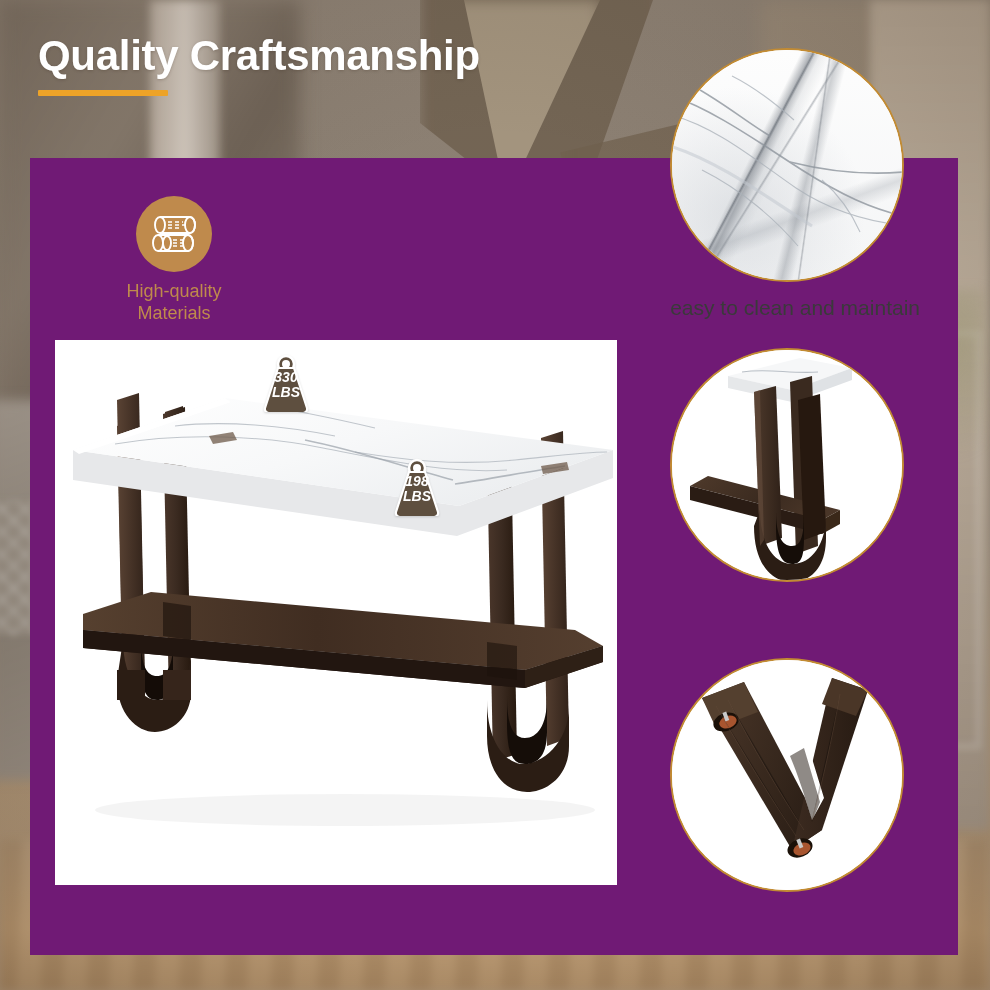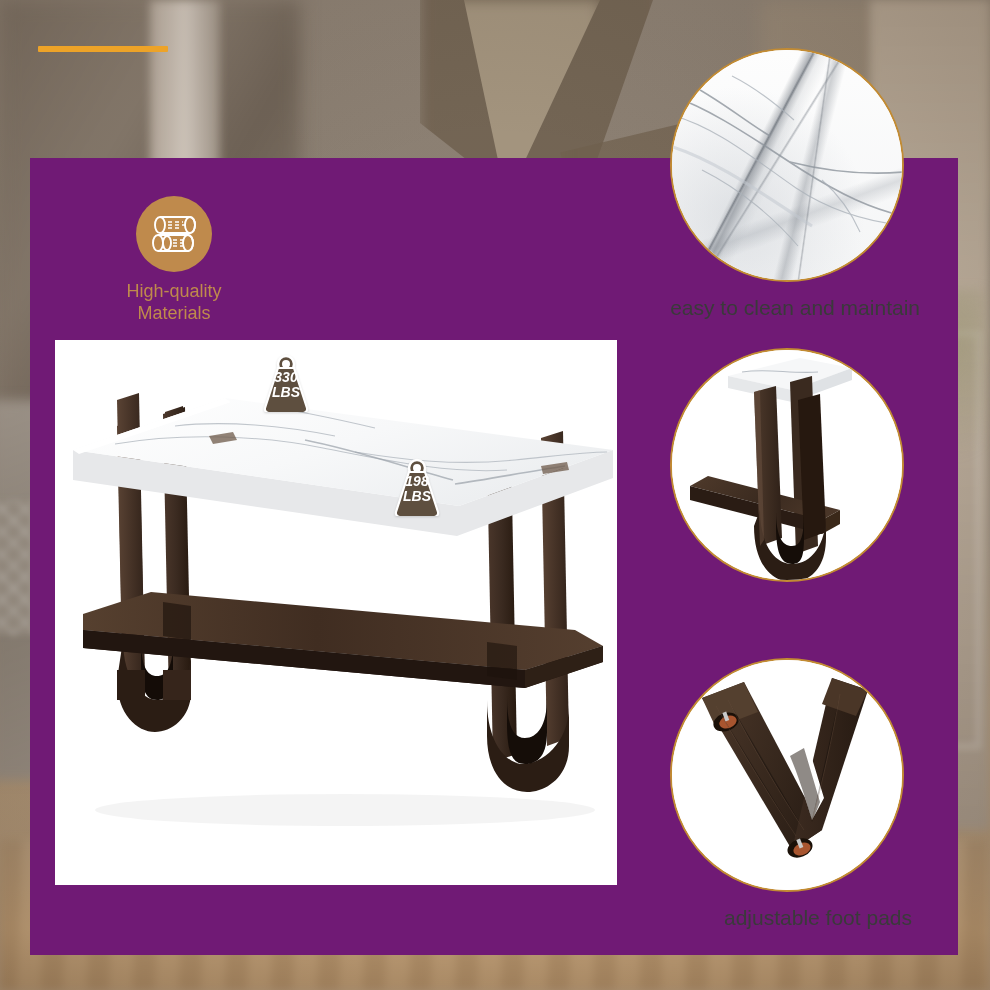--- a/index.html
+++ b/index.html
@@ -200,20 +200,21 @@
   <div class="bg-sofa"></div>
   <div class="bg-pillow"></div>
   <div class="bg-rightwall"></div>
   <div class="bg-rightframe"></div>
   <div class="bg-plant"></div>
   <div class="bg-floor"></div>
   <div class="bg-vignette"></div>
 </div>
 
 <div class="title-wrap">
+  <div class="title">Quality Craftsmanship</div>
   <div class="title-rule"></div>
 </div>
 
 <div class="panel">
 
   <div class="features">
 
     <div class="feature">
       <div class="f-circle">
         <span>
@@ -434,14 +435,13 @@
       <ellipse cx="130" cy="189" rx="9" ry="6" transform="rotate(-22 130 189)" fill="#a8552f"></ellipse>
       <rect x="126" y="179" width="4" height="9" fill="#c9c9c9" transform="rotate(-22 128 184)"></rect>
 
       <g stroke="#6a5140" stroke-width="1" opacity=".3">
         <path d="M44 46 C70 92 100 140 124 176"></path>
         <path d="M56 40 C80 86 108 134 132 170"></path>
         <path d="M168 34 C160 80 150 124 140 160"></path>
       </g>
     </svg>
   </div>
-  <div class="d-caption">adjustable foot pads</div>
 </div>
 
 </body></html>

